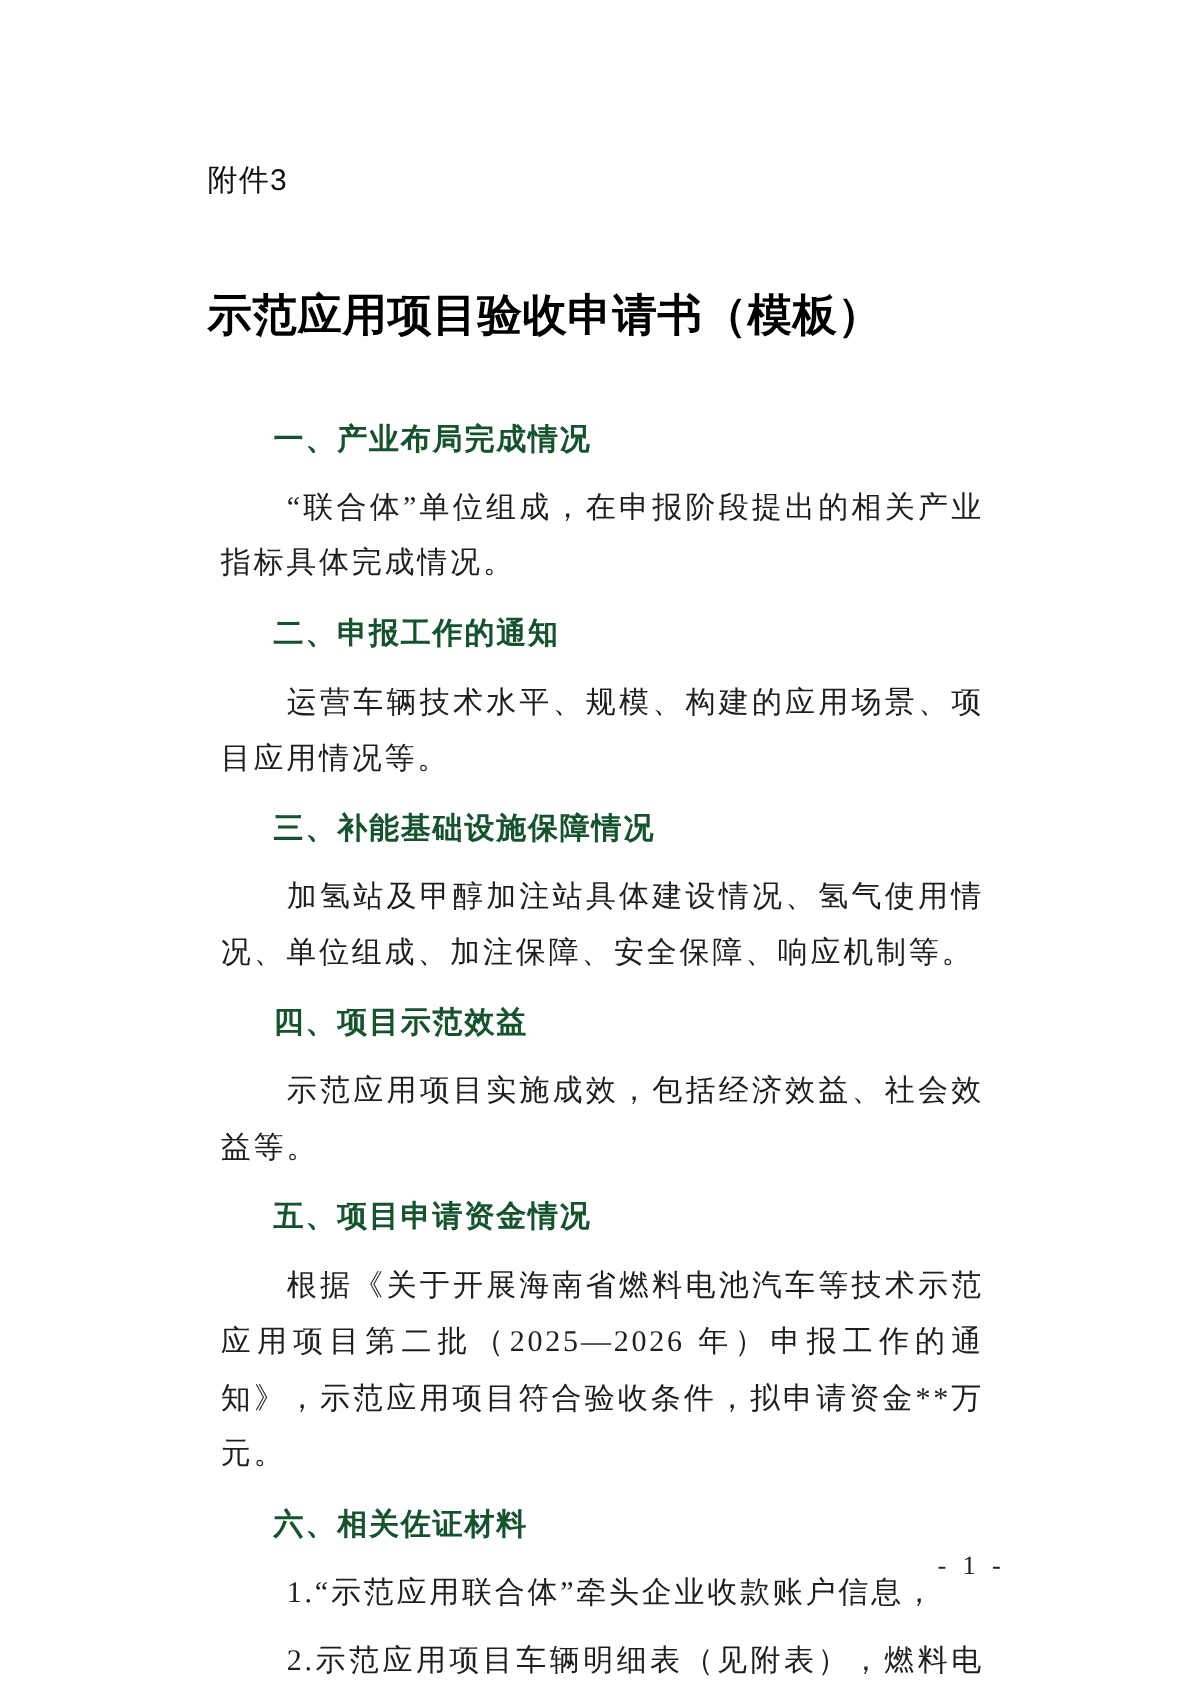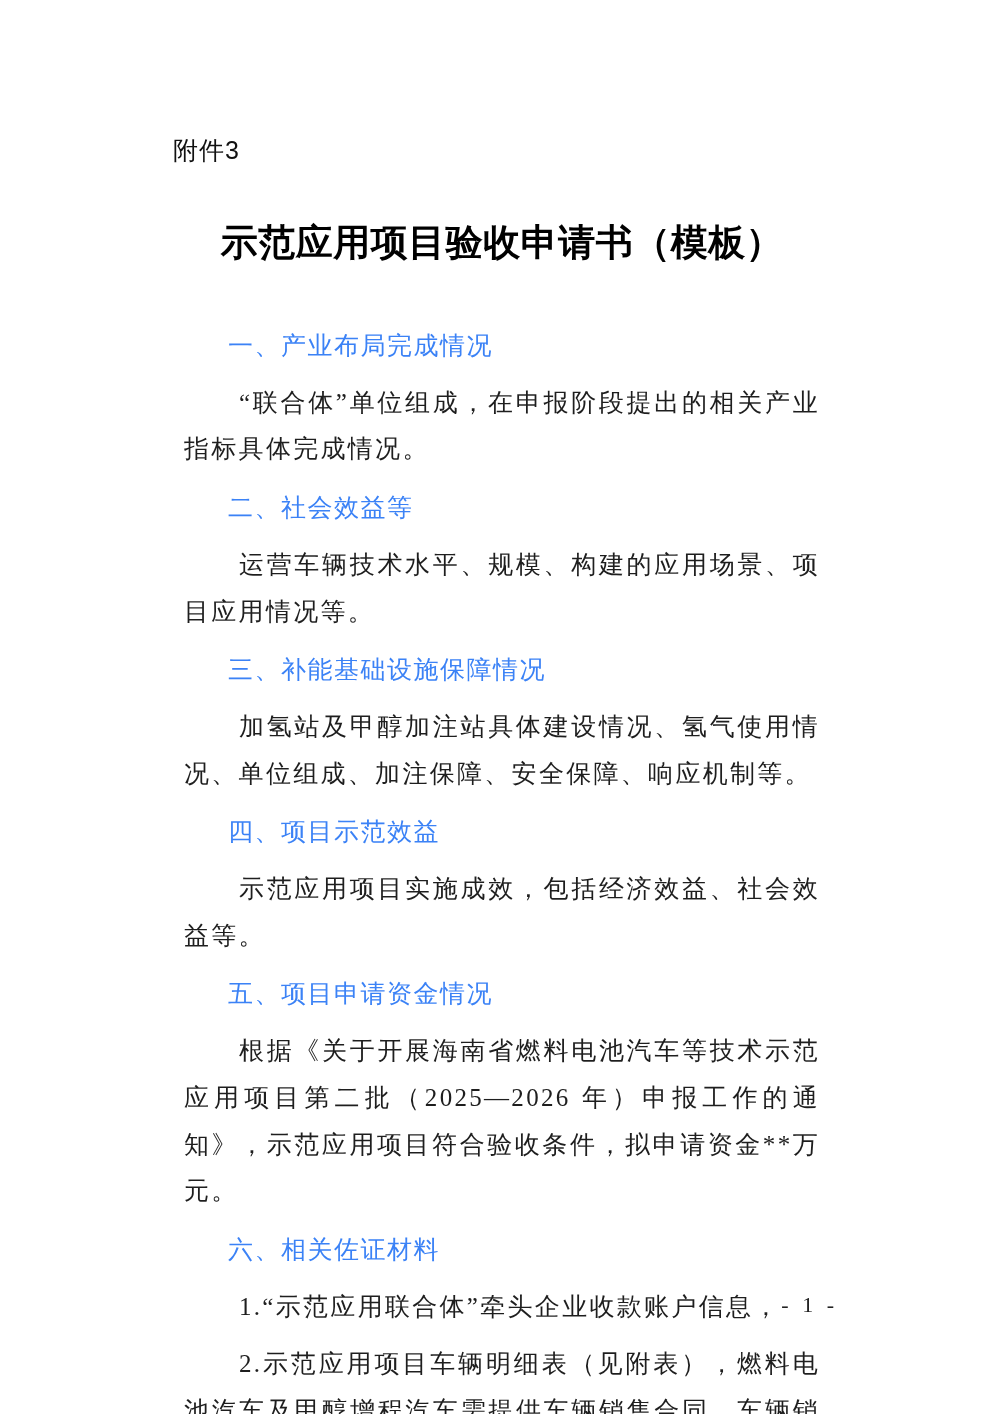--- a/index.html
+++ b/index.html
@@ -19,42 +19,42 @@
     overflow: hidden;
   }
   .attachment-label {
     font-family: "Liberation Sans", sans-serif;
     font-size: 25px;
     line-height: 30px;
     color: #111111;
     letter-spacing: 1px;
   }
   .doc-title {
-    margin: 56px 0 0 0;
-    text-align: center;
+    margin: 77px 0 0 0;
+    text-align: left;
     font-family: "Liberation Serif", serif;
     font-weight: 700;
     font-size: 37px;
     line-height: 43px;
     color: #000000;
     letter-spacing: 0.5px;
   }
   .doc-body {
     margin-top: 58px;
     font-size: 25px;
     line-height: 46.7px;
     letter-spacing: 2.3px;
   }
   .section-heading {
     margin: 0;
     text-indent: 55px;
     font-family: "Liberation Sans", sans-serif;
-    font-weight: 400;
+    font-weight: 700;
     font-size: 25px;
-    color: #3b82f6;
+    color: #14532d;
     letter-spacing: 1.5px;
   }
   .para {
     margin: 11px;
     text-indent: 55px;
     font-family: "Liberation Serif", serif;
     font-weight: 400;
     text-align: justify;
     text-justify: inter-character;
     color: #1e1e1e;
@@ -81,21 +81,21 @@
   <h1 class="doc-title">示范应用项目验收申请书（模板）</h1>
 
   <div class="doc-body">
 
     <section>
       <h2 class="section-heading">一、产业布局完成情况</h2>
       <p class="para">“联合体”单位组成，在申报阶段提出的相关产业指标具体完成情况。</p>
     </section>
 
     <section>
-      <h2 class="section-heading">二、社会效益等</h2>
+      <h2 class="section-heading">二、申报工作的通知</h2>
       <p class="para">运营车辆技术水平、规模、构建的应用场景、项目应用情况等。</p>
     </section>
 
     <section>
       <h2 class="section-heading">三、补能基础设施保障情况</h2>
       <p class="para">加氢站及甲醇加注站具体建设情况、氢气使用情况、单位组成、加注保障、安全保障、响应机制等。</p>
     </section>
 
     <section>
       <h2 class="section-heading">四、项目示范效益</h2>

